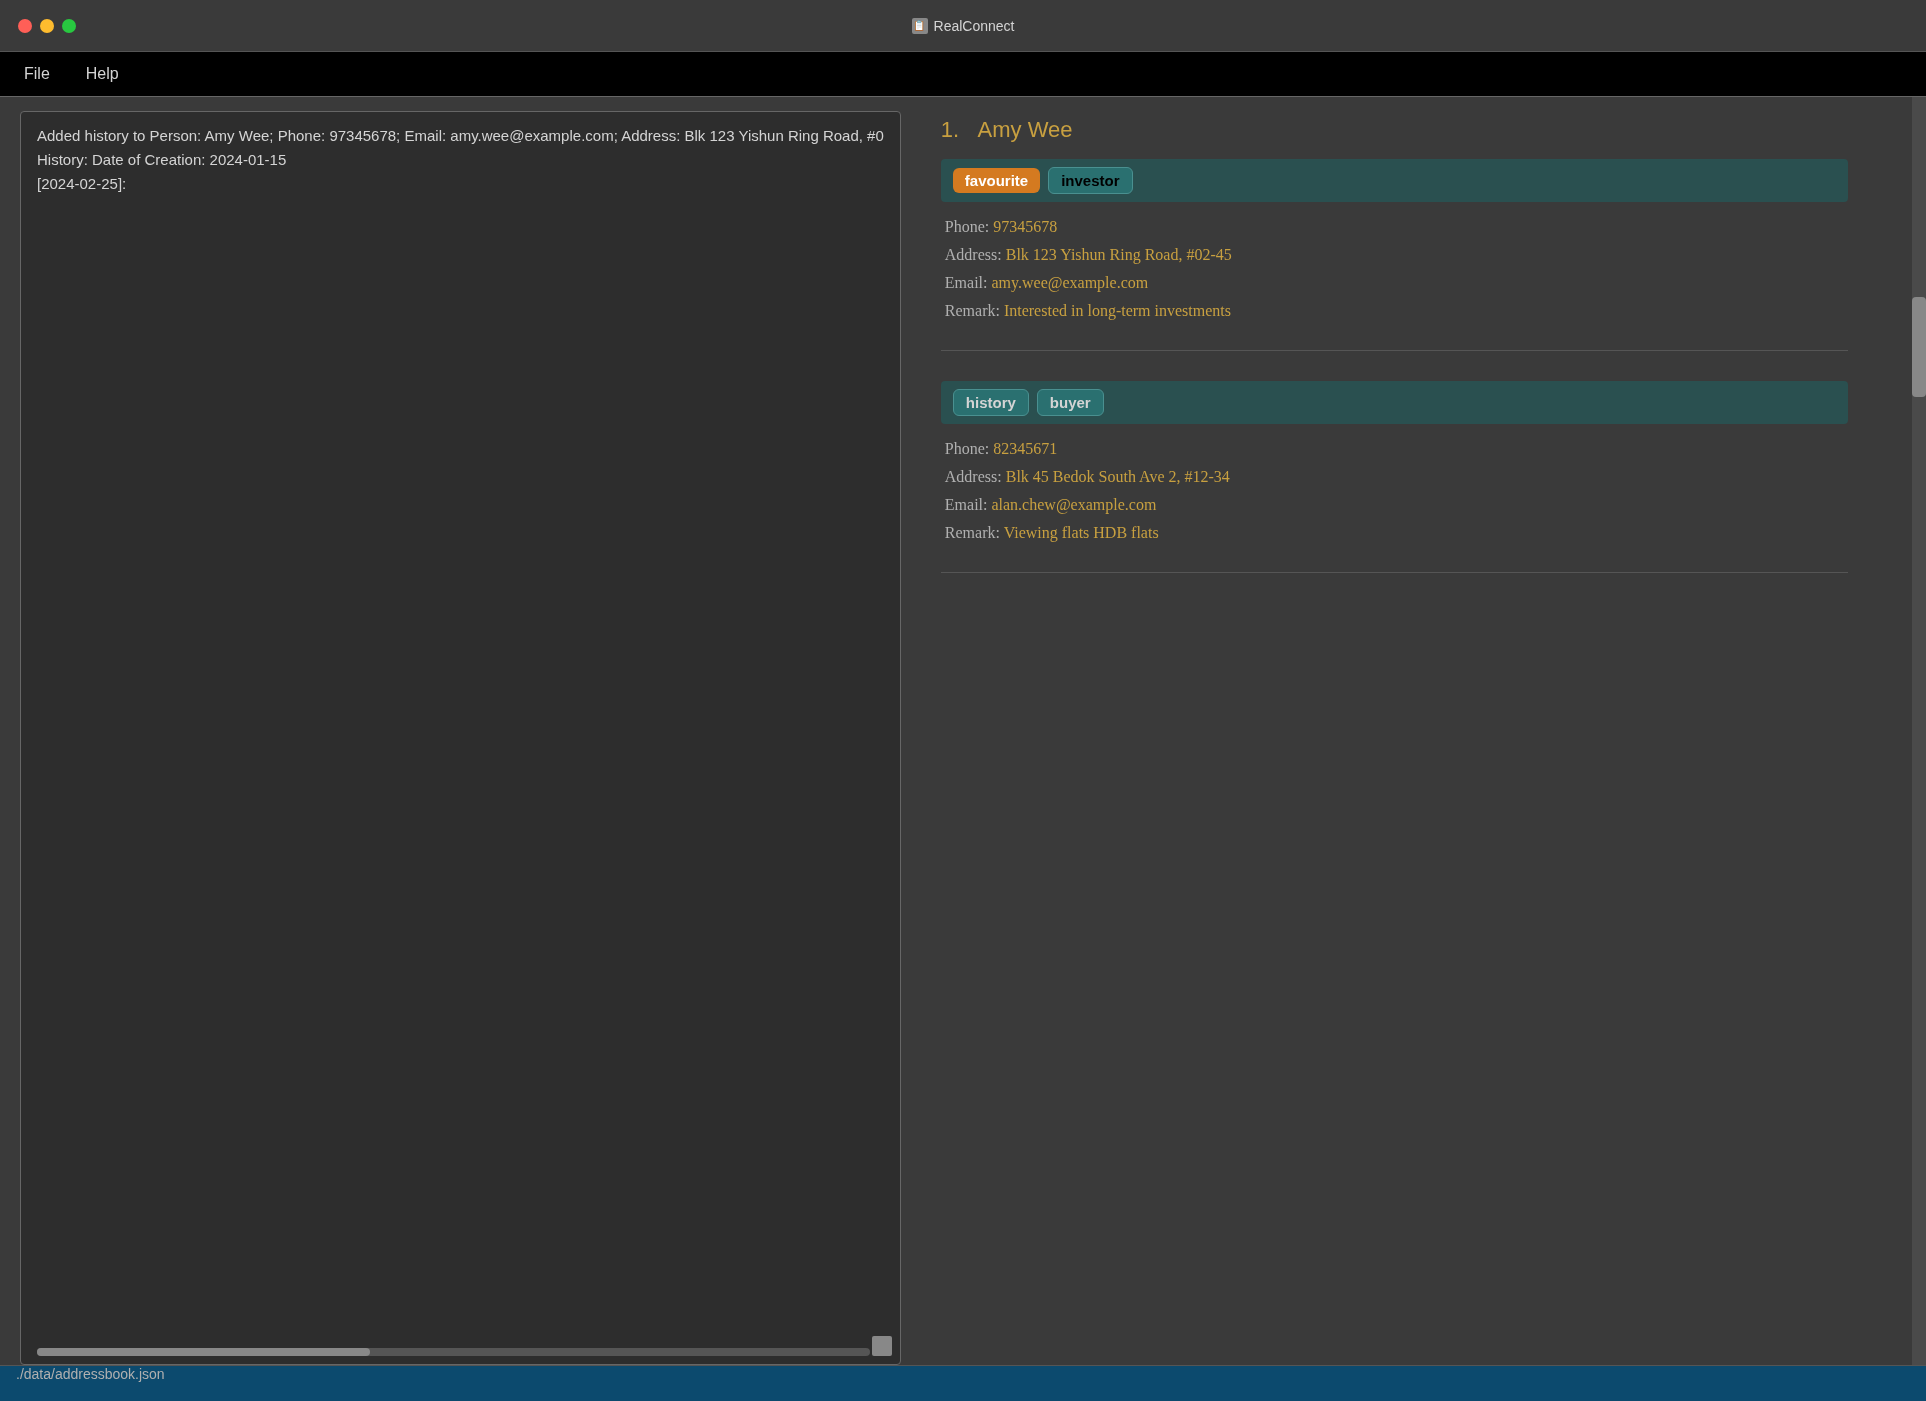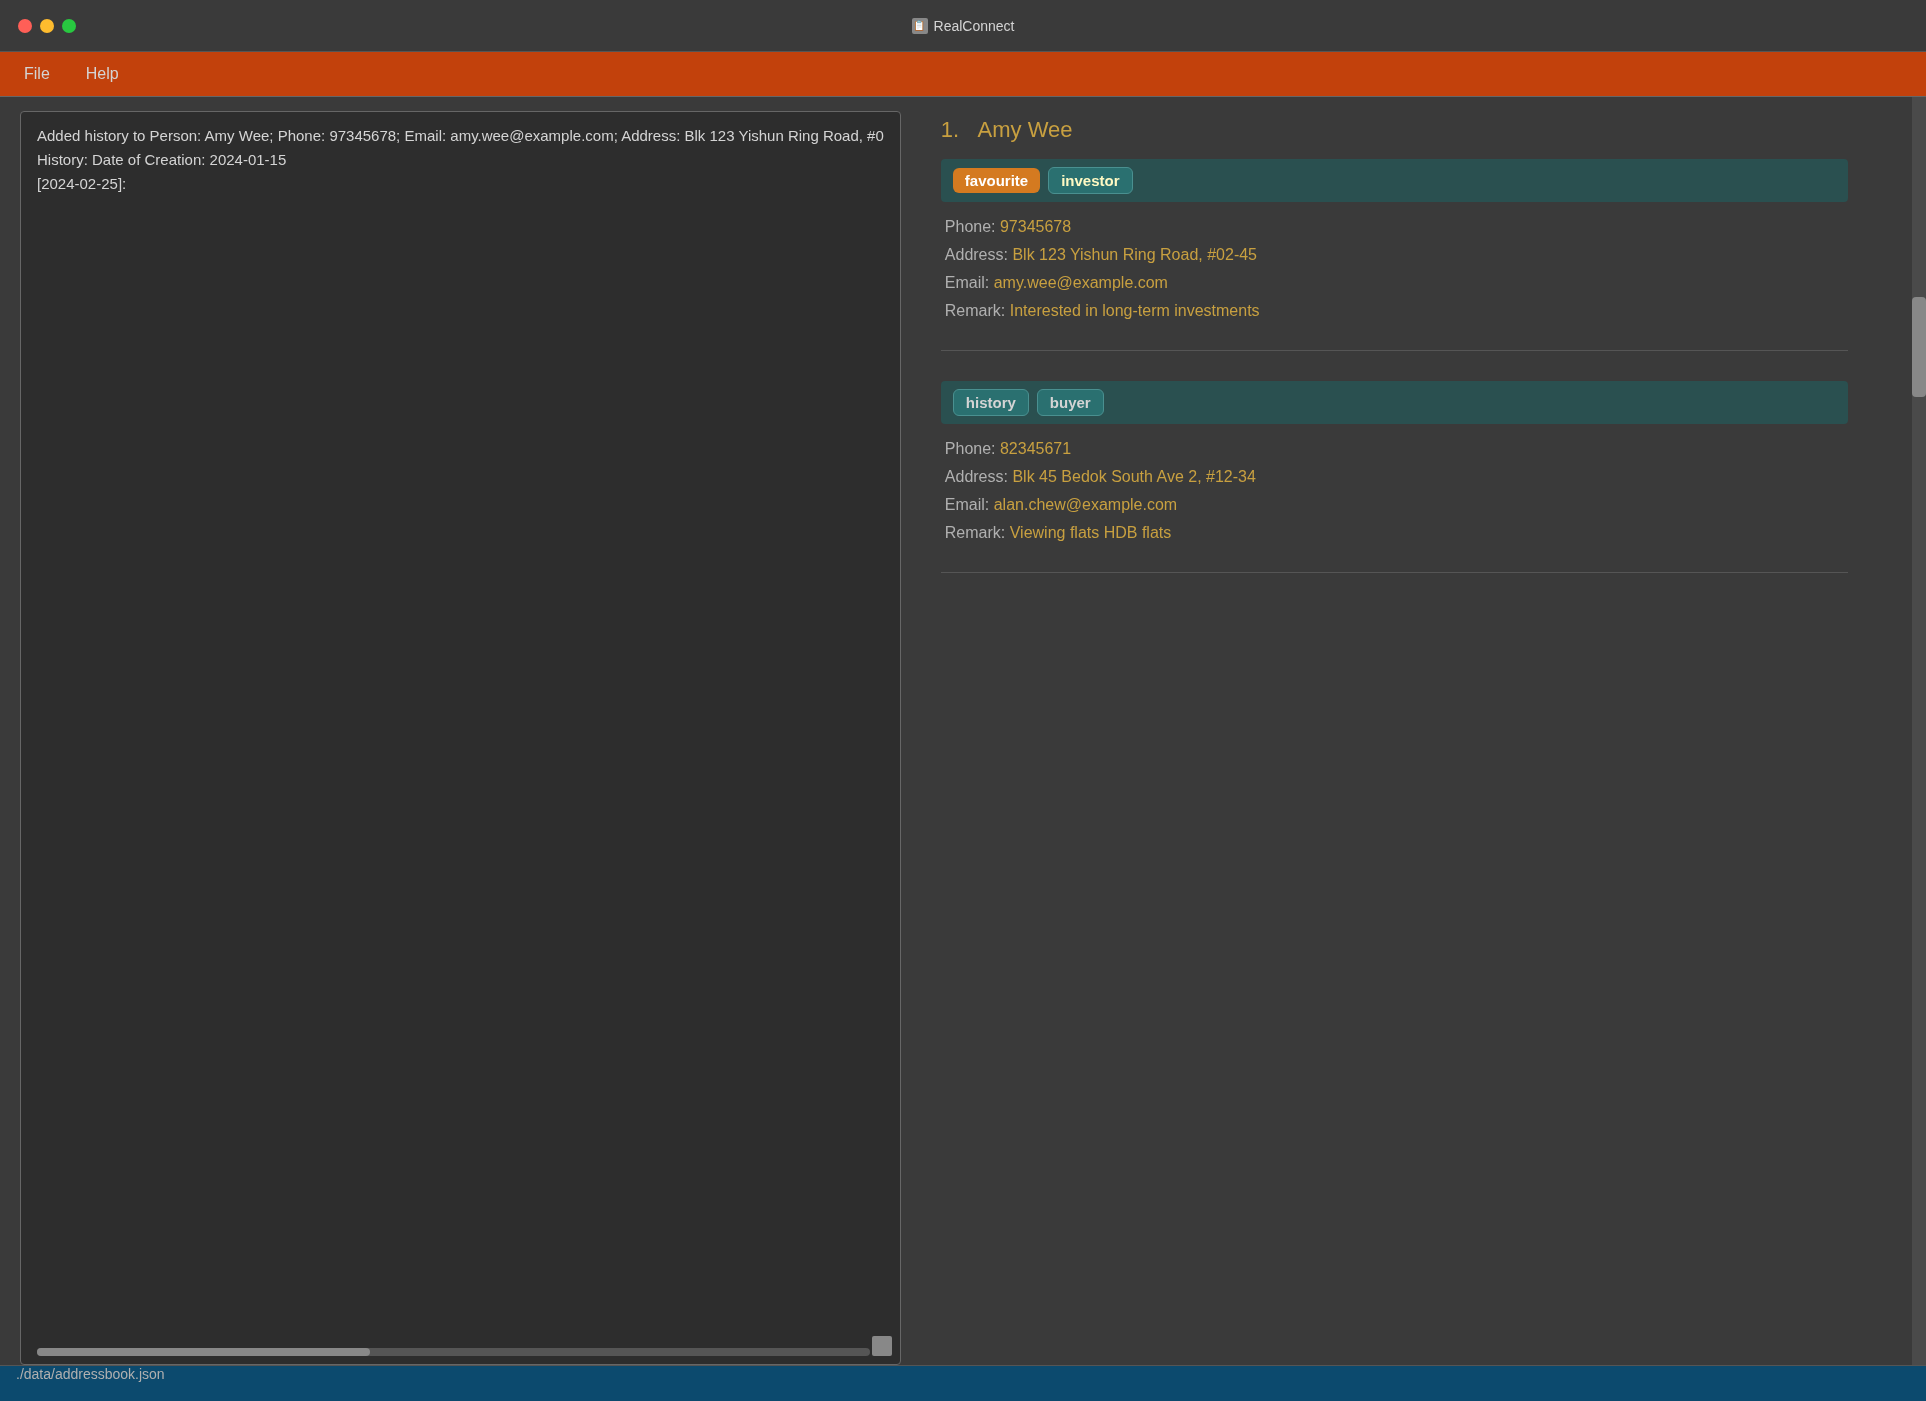--- a/index.html
+++ b/index.html
@@ -65,21 +65,21 @@
       display: inline-flex;
       align-items: center;
       justify-content: center;
       font-size: 10px;
     }
 
     
     .menu-bar {
       width: 100%;
       height: 44px;
-      background-color: #c2410c;
+      background-color: #000000;
       display: flex;
       align-items: center;
       padding: 0 16px;
       gap: 20px;
     }
 
     .menu-item {
       font-size: 16px;
       color: #d4d4d4;
       cursor: pointer;
@@ -179,41 +179,42 @@
       font-weight: 700;
     }
 
     .tag-favourite {
       background-color: #d47a20;
       color: #fff;
     }
 
     .tag-investor {
       background-color: #2a7070;
-      color: #fef9c3;
+      color: #000000;
       border: 1px solid #4a9090;
     }
 
     .tag-resale {
       background-color: #2a7070;
       color: #d4d4d4;
       border: 1px solid #4a9090;
     }
 
     .tag-buyer {
       background-color: #2a7070;
       color: #d4d4d4;
       border: 1px solid #4a9090;
     }
 
     
     .detail-row {
       font-size: 16px;
       margin-bottom: 10px;
       padding: 0 4px;
+      font-family: Liberation Serif, serif;
     }
 
     .detail-label {
       color: #b0b0b0;
     }
 
     .detail-value {
       color: #c8a040;
     }
 

